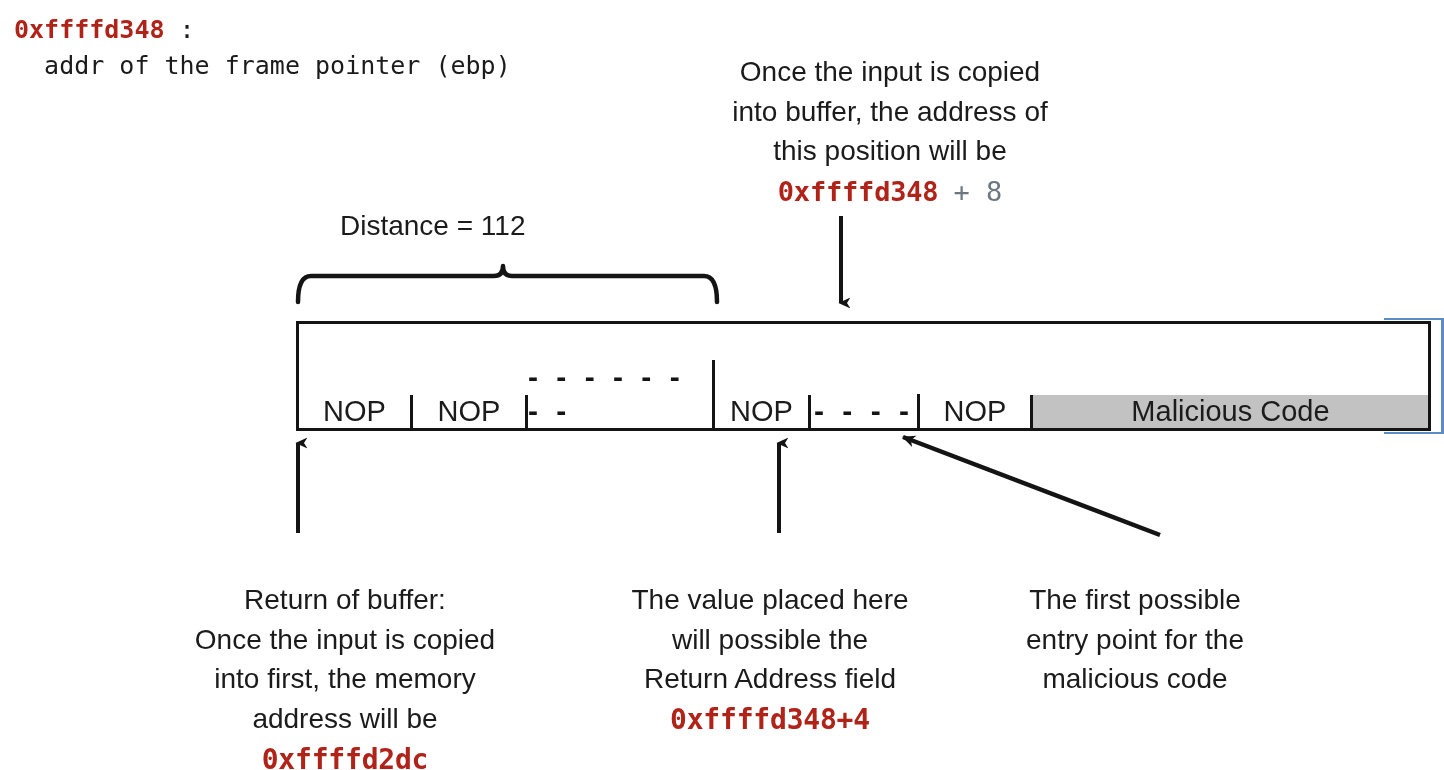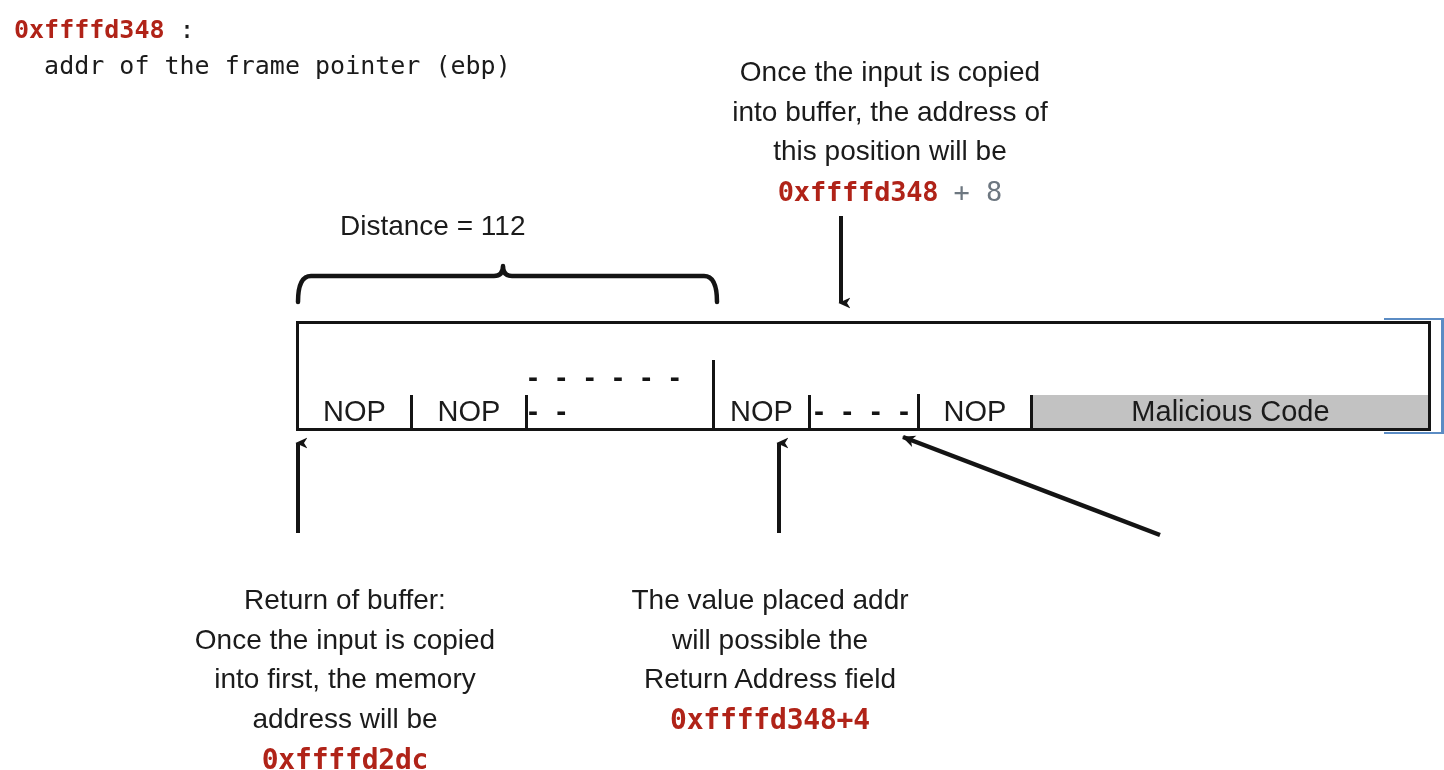--- a/index.html
+++ b/index.html
@@ -199,26 +199,31 @@
 
   <div class="abs note" id="note-start">
     <span>Return of buffer:</span>
     <span>Once the input is copied</span>
     <span>into first, the memory</span>
     <span>address will be</span>
     <span class="addrline2 mono-addr">0xffffd2dc</span>
   </div>
 
   <div class="abs note" id="note-rt">
-    <span>The value placed addr</span>
+    <span>The value placed here</span>
     <span>will possible the</span>
     <span>Return Address field</span>
     <span class="addrline2 mono-addr">0xffffd348+4</span>
   </div>
 
+  <div class="abs note" id="note-entry">
+    <span>The first possible</span>
+    <span>entry point for the</span>
+    <span>malicious code</span>
+  </div>
 
   <svg class="overlay" viewBox="0 0 1444 770">
     <defs>
       <marker id="arrowUp" markerWidth="12" markerHeight="12" refX="6" refY="2.6" orient="auto" markerUnits="userSpaceOnUse">
         <path d="M6,0 L11.5,12 L6,8.6 L0.5,12 Z" fill="#141414"></path>
       </marker>
       <marker id="arrowDown" markerWidth="12" markerHeight="12" refX="6" refY="9.4" orient="auto" markerUnits="userSpaceOnUse">
         <path d="M6,12 L0.5,0 L6,3.4 L11.5,0 Z" fill="#141414"></path>
       </marker>
       <marker id="arrowDiag" markerWidth="16" markerHeight="16" refX="13" refY="8" orient="auto-start-reverse" markerUnits="userSpaceOnUse">

